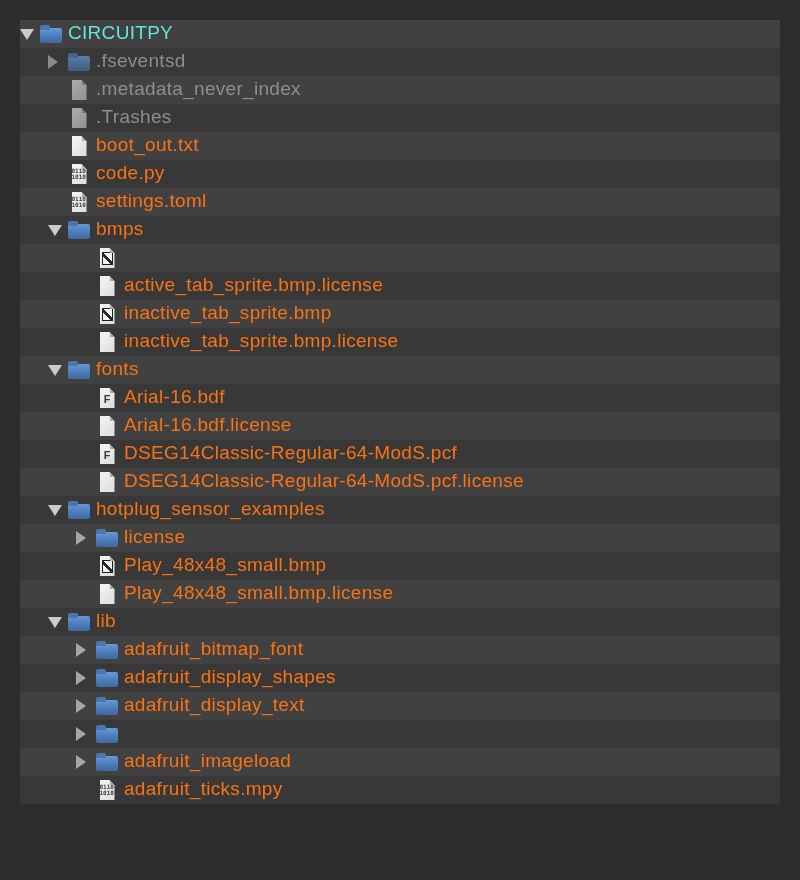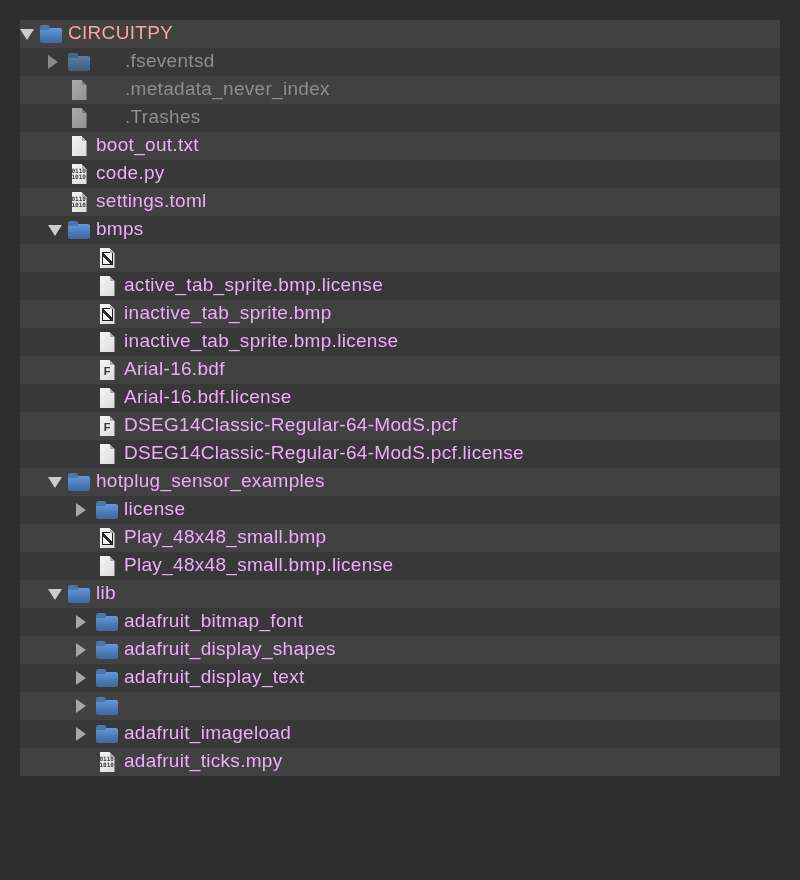--- a/index.html
+++ b/index.html
@@ -99,26 +99,26 @@
   .f-glyph {
     position:absolute; inset:0;
     display:flex; align-items:center; justify-content:center;
     padding-top:2px;
     font-family:"Liberation Sans", sans-serif;
     font-size:11px; font-weight:bold; color:#3a3a3a;
   }
 
   .label {
     font-size:19px; letter-spacing:0.3px;
-    color:#f0abfc;
+    color:#f97316;
     white-space:nowrap;
     transform:translateY(-1px);
   }
-  .root .label { color:#fca5a5; }
-  .dim  .label { color:#8e8e8e;margin-left:29px; }
+  .root .label { color:#5eead4; }
+  .dim  .label { color:#8e8e8e; }
 </style>
 </head>
 <body>
 
 <div class="tree" id="tree">
     <div class="row root">
       <span class="exp">
         <span class="tri-down"></span>
       </span>
       <span class="icon-box">
@@ -225,20 +225,30 @@
     </div>
     <div class="row">
       <span class="ind" style="width: 56px;"></span>
       <span class="exp"></span>
       <span class="icon-box">
         <span class="icn-doc"></span>
       </span>
       <span class="label">inactive_tab_sprite.bmp.license</span>
     </div>
     <div class="row">
+      <span class="ind" style="width: 28px;"></span>
+      <span class="exp">
+        <span class="tri-down"></span>
+      </span>
+      <span class="icon-box">
+        <span class="icn-folder"></span>
+      </span>
+      <span class="label">fonts</span>
+    </div>
+    <div class="row">
       <span class="ind" style="width: 56px;"></span>
       <span class="exp"></span>
       <span class="icon-box">
         <span class="icn-doc">
           <span class="f-glyph">F</span>
         </span>
       </span>
       <span class="label">Arial-16.bdf</span>
     </div>
     <div class="row">

